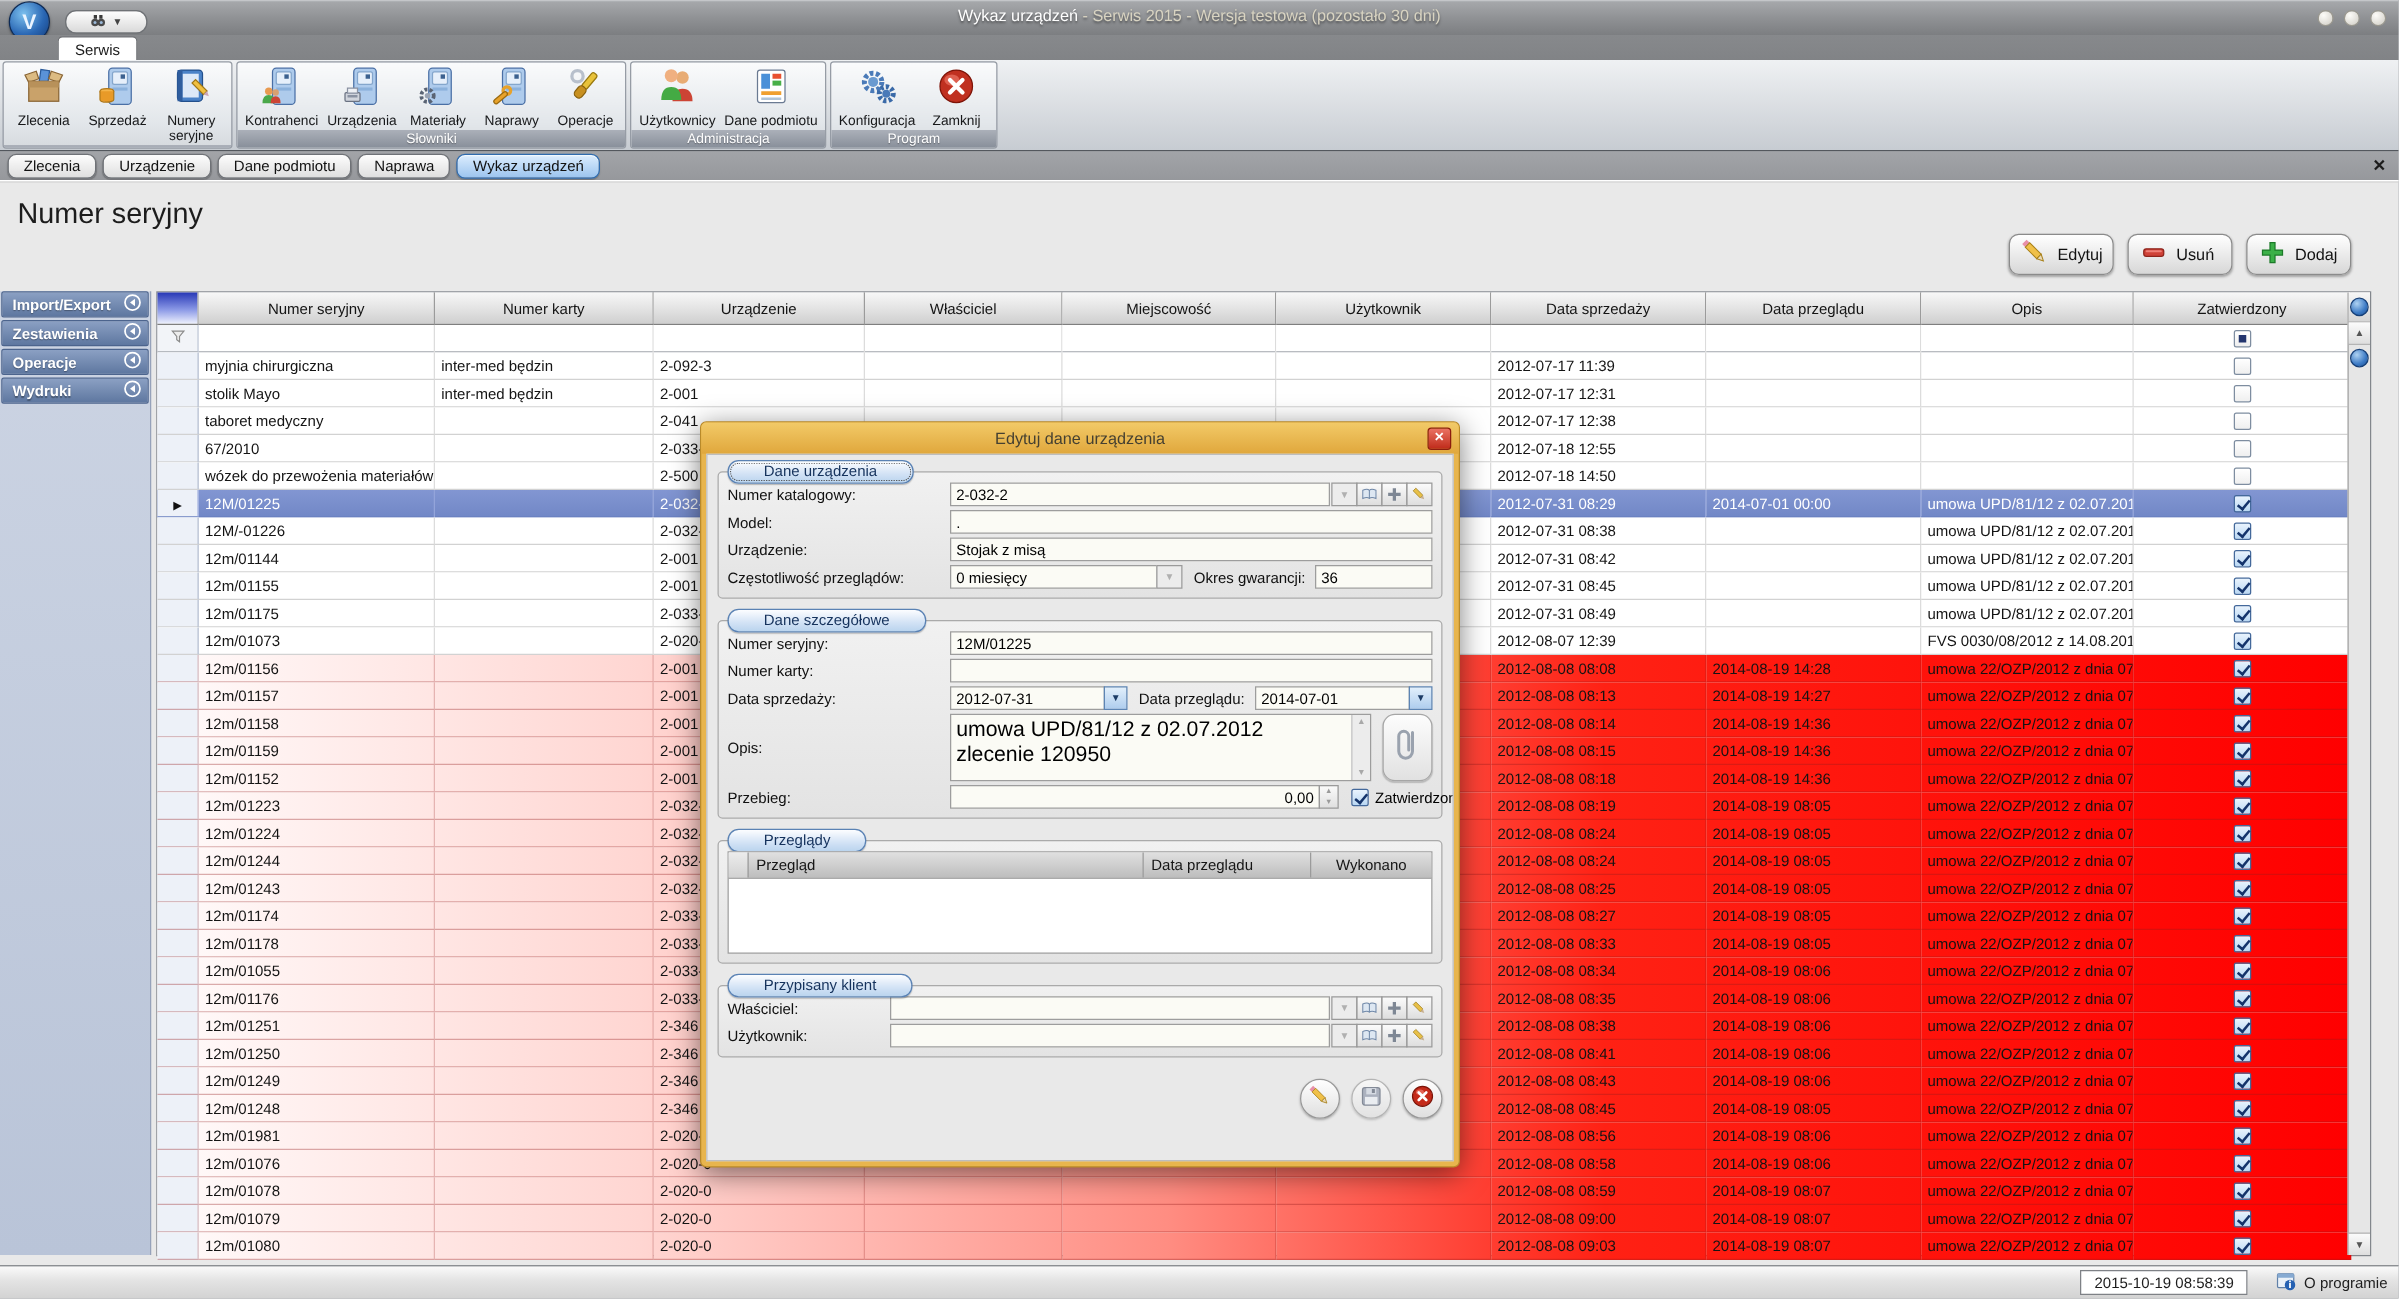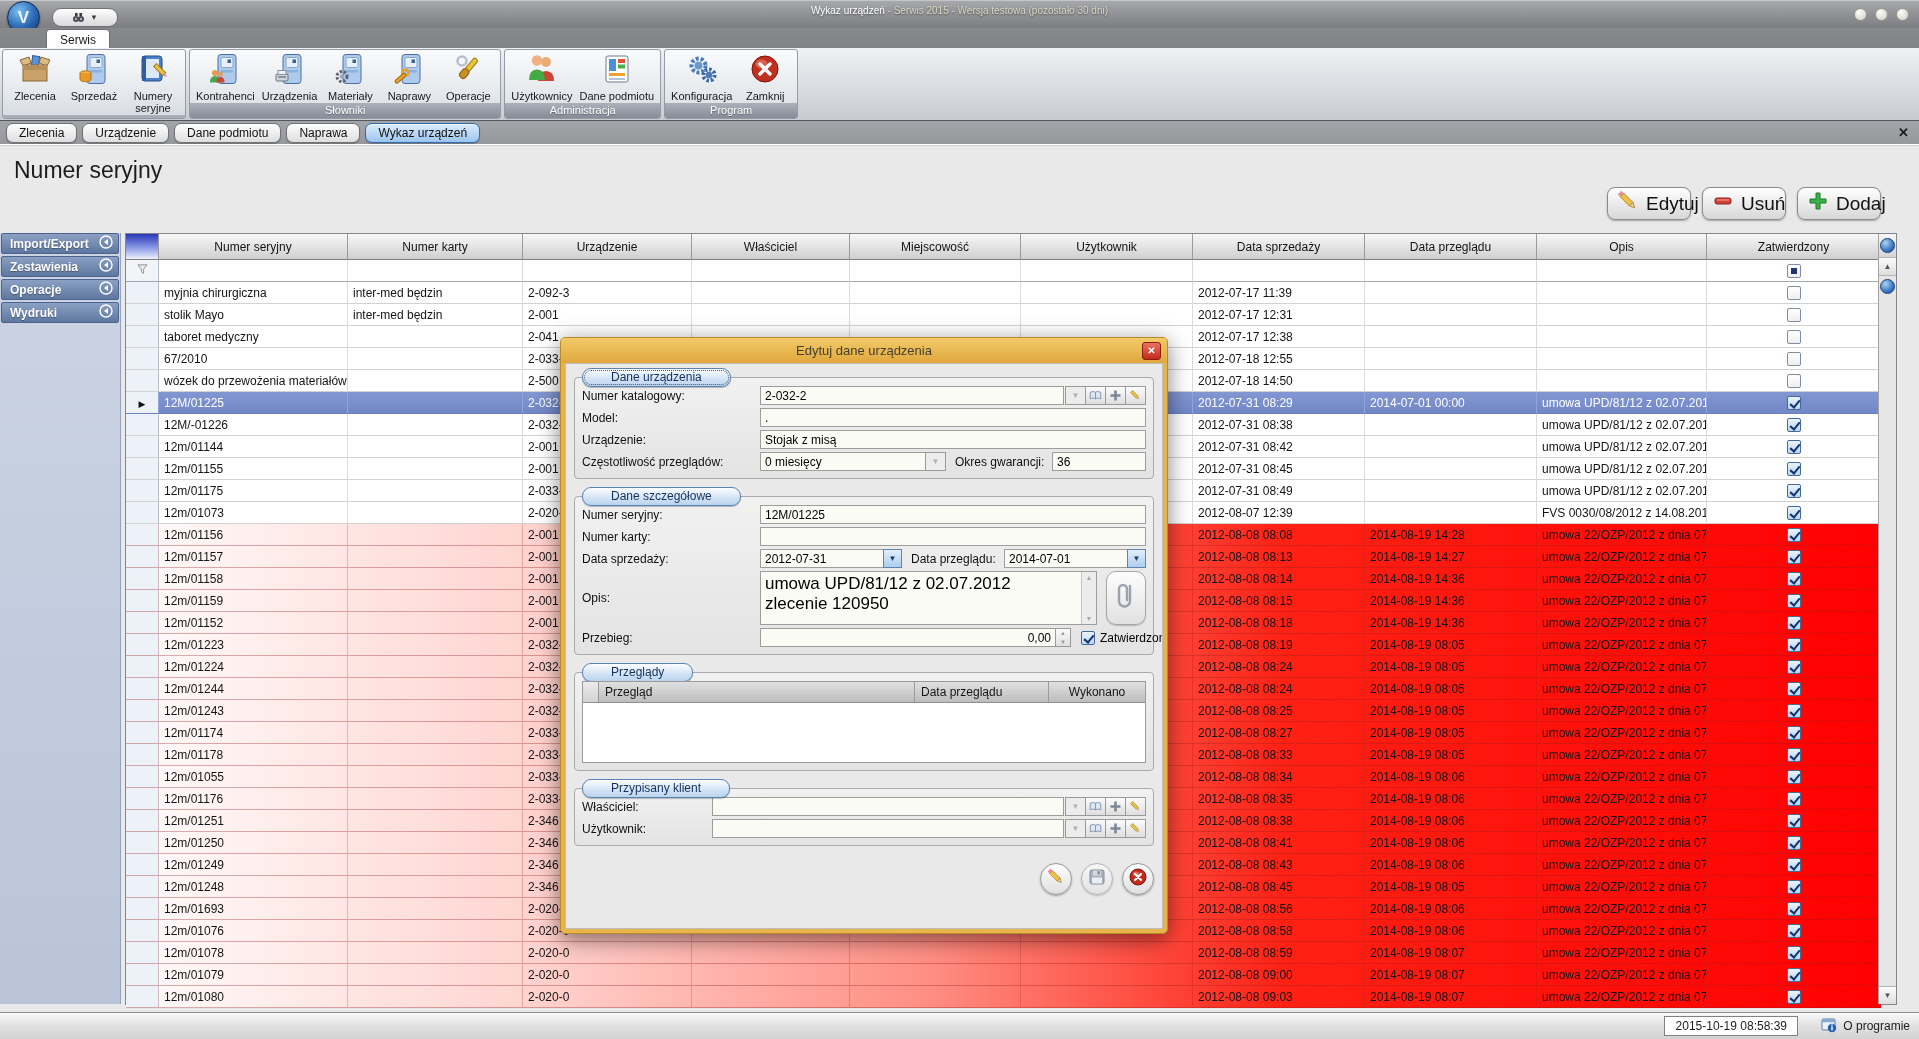--- a/index.html
+++ b/index.html
@@ -2,21 +2,21 @@
 <html style="--sel: #8296d2; --alert: #ff0000; --dlgbar: #e8b54d;"><head>
 <meta charset="utf-8">
 <style>
   html,body{margin:0;padding:0;width:1919px;height:1039px;overflow:hidden;
     font-family:"Liberation Sans",sans-serif;-webkit-font-smoothing:antialiased;}
   .window{position:relative;width:1919px;height:1039px;background:#8f9297;overflow:hidden;}
 
   
   .titlebar{position:absolute;top:0;left:0;right:0;height:28px;
     background:linear-gradient(#a8aaad,#8e9093 55%,#7c7e81);box-shadow:inset 0 1px 0 #c4c6c9;}
-  .title-text{position:absolute;left:0;right:0;top:5px;text-align:center;font-size:10px;
+  .title-text{position:absolute;left:0;right:0;top:5px;text-align:center;font-size:13px;
     color:#fff;text-shadow:0 1px 2px rgba(0,0,0,.45);white-space:nowrap;}
   .title-text .suffix{color:#d9d4c2;}
   .app-logo{position:absolute;left:7px;top:1px;width:31px;height:31px;border-radius:50%;
     background:radial-gradient(circle at 35% 30%,#7cc0ee,#2a67b4 55%,#123a77);
     border:1px solid #0d2a55;box-shadow:0 1px 2px rgba(0,0,0,.5);color:#eaf4ff;
     font-weight:bold;font-size:17px;display:flex;align-items:center;justify-content:center;}
   .quick-pill{position:absolute;left:52px;top:8px;width:64px;height:17px;border-radius:9px;
     background:linear-gradient(#fefefe,#d9d9d9);border:1px solid #6f7276;
     display:flex;align-items:center;justify-content:center;gap:5px;}
   .quick-pill .caret{font-size:8px;color:#444;line-height:1;}
@@ -56,21 +56,21 @@
   .docbar .bar-close{margin-left:auto;font-size:13px;color:#1c1c1c;font-weight:bold;
     padding:0 4px;cursor:default;}
 
   
   .content{position:absolute;top:144px;left:0;right:0;bottom:27px;background:#e9e9e9;
     border-top:1px solid #ffffff;box-shadow:inset 0 1px 0 #cfcfcf;}
   .page-title{position:absolute;left:14px;top:12px;font-size:23px;color:#1c1c1c;}
   .actions{position:absolute;right:38px;top:42px;display:flex;gap:11px;}
   .action-btn{width:84px;height:33px;border:1px solid #8b8b8b;border-radius:8px;
     background:linear-gradient(#ffffff,#ececec 48%,#d7d7d7);display:flex;align-items:center;
-    gap:7px;padding:0 9px;font-size:19px;color:#111;box-shadow:0 1px 2px rgba(0,0,0,.3);
+    gap:7px;padding:0 9px;font-size:13px;color:#111;box-shadow:0 1px 2px rgba(0,0,0,.3);
     box-sizing:border-box;}
   .action-btn svg{width:22px;height:22px;flex:none;}
 
   .sidebar{position:absolute;left:0;top:88px;bottom:8px;width:121px;
     background:linear-gradient(180deg,#ccd4e3,#b9c4d8);border-right:1px solid #96a2ba;
     padding:0 1px;box-sizing:border-box;}
   .side-item{height:21px;margin-bottom:2px;background:linear-gradient(#8ba0c3,#5e77a0);
     border:1px solid #4c648d;border-radius:2px;color:#fff;font-weight:bold;font-size:12px;
     display:flex;align-items:center;padding:0 5px 0 8px;box-sizing:border-box;
     text-shadow:0 1px 1px rgba(0,0,0,.35);}
@@ -911,21 +911,21 @@
               <td></td>
               <td>2012-08-08 08:45</td>
               <td>2014-08-19 08:05</td>
               <td>umowa 22/OZP/2012 z dnia 07....</td>
               <td>
                 <div class="cb checked"></div>
               </td>
             </tr>
             <tr class="alert">
               <td class="ind"></td>
-              <td>12m/01693</td>
+              <td>12m/01981</td>
               <td></td>
               <td>2-020-0</td>
               <td></td>
               <td></td>
               <td></td>
               <td>2012-08-08 08:56</td>
               <td>2014-08-19 08:06</td>
               <td>umowa 22/OZP/2012 z dnia 07....</td>
               <td>
                 <div class="cb checked"></div>

